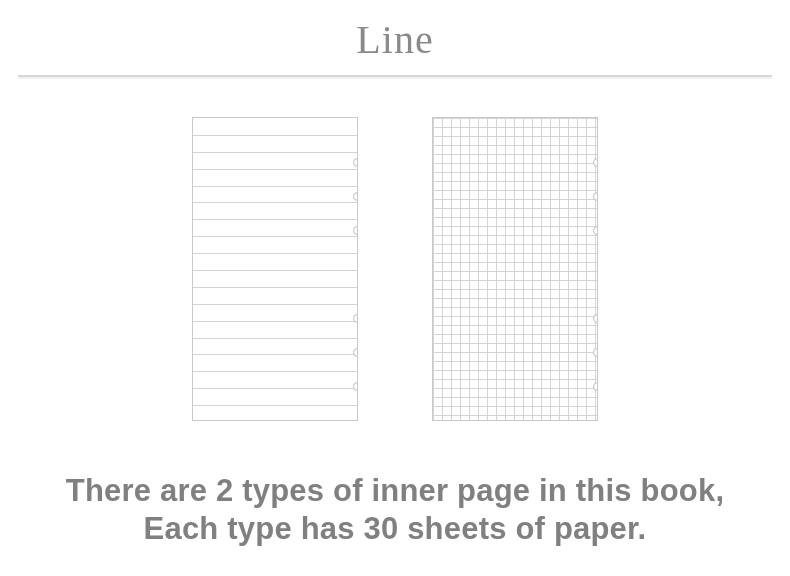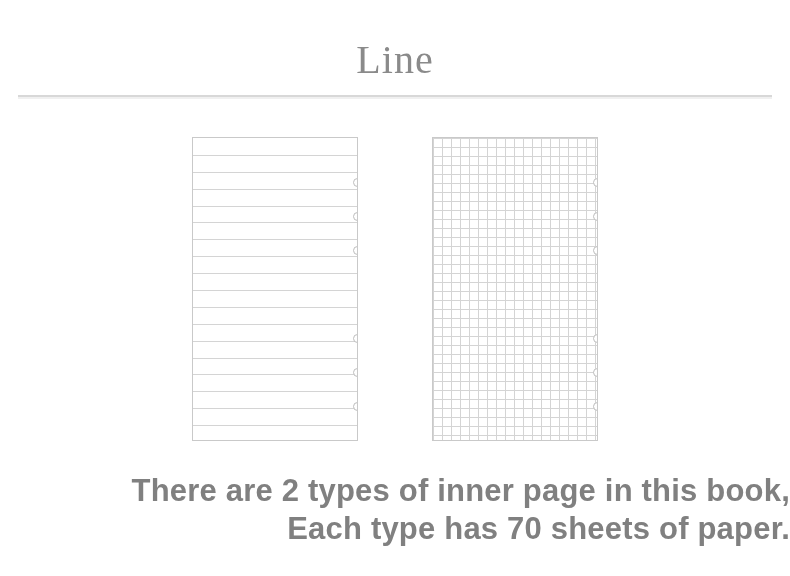--- a/index.html
+++ b/index.html
@@ -13,21 +13,21 @@
   }
   .page {
     width: 790px;
     height: 576px;
     position: relative;
     box-sizing: border-box;
   }
   .headers {
     display: flex;
     width: 100%;
-    padding-top: 36px;
+    padding-top: 16px;
   }
   .header-cell {
     flex: 1;
     text-align: center;
     font-size: 40px;
     font-family: Georgia, 'Times New Roman', serif;
     color: #8a8a8a;
     letter-spacing: 1px;
   }
   .divider {
@@ -76,21 +76,21 @@
     border-radius: 50%;
     background: #ffffff;
     right: -5px;
     box-sizing: border-box;
   }
   .caption {
     position: absolute;
     left: 0;
     right: 0;
     bottom: 28px;
-    text-align: right;
+    text-align: center;
     font-family: 'Segoe UI', 'Helvetica Neue', Arial, sans-serif;
     font-weight: 600;
     font-size: 31px;
     line-height: 1.22;
     color: #808080;
     letter-spacing: 0.2px;
   }
 </style>
 </head>
 <body>
@@ -137,16 +137,16 @@
         <div class="hole" style="top: 108px;"></div>
         <div class="hole" style="top: 196px;"></div>
         <div class="hole" style="top: 230px;"></div>
         <div class="hole" style="top: 264px;"></div>
       </div>
 
   </div>
 
   <div class="caption">
     <span>There are 2 types of inner page in this book,</span><br>
-    <span>Each type has 70 sheets of paper.</span>
+    <span>Each type has 30 sheets of paper.</span>
   </div>
 
 </div>
 
 </body></html>

